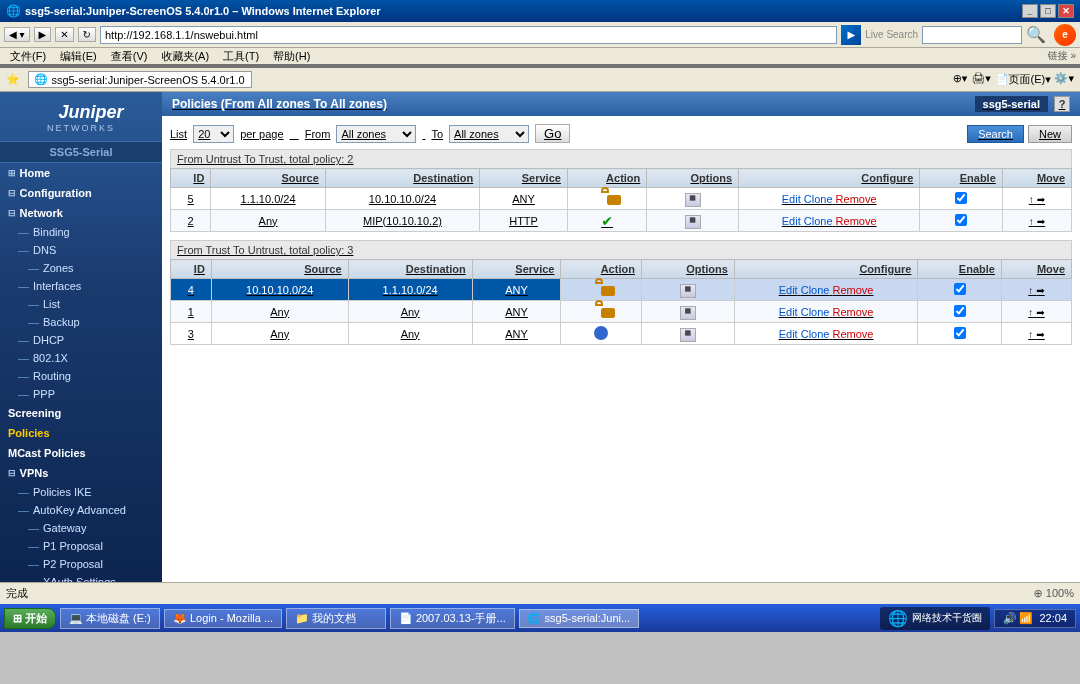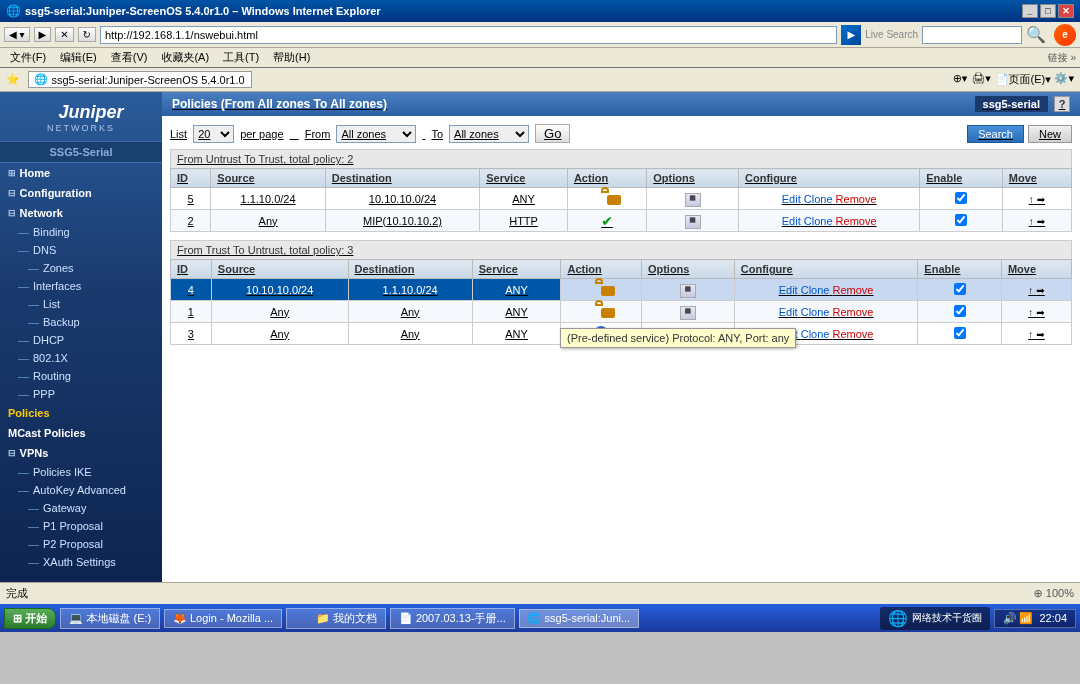--- a/index.html
+++ b/index.html
@@ -59,21 +59,21 @@
       width: 100px;
       height: 18px;
       border: 1px solid #7f9db9;
       font-size: 11px;
       padding: 0 4px;
     }
 
     
     .ie-menubar {
       background: #ece9d8;
-      border-bottom: 1px solid #737373;
+      border-bottom: 4px solid #737373;
       padding: 2px 4px;
       display: flex;
       align-items: center;
       gap: 2px;
       height: 20px;
       font-size: 11px;
     }
     .ie-menu-item {
       padding: 1px 6px;
       cursor: pointer;
@@ -243,21 +243,21 @@
     .policy-table {
       width: 100%;
       border-collapse: collapse;
       border: 1px solid #ccc;
       font-size: 11px;
     }
     .policy-table th {
       background: linear-gradient(to bottom, #e0e8f0, #c8d8e8);
       border: 1px solid #bbb;
       padding: 3px 6px;
-      text-align: left;
+      text-align: right;
       color: #333;
       font-weight: bold;
     }
     .policy-table td {
       border: 1px solid #ccc;
       padding: 2px 6px;
       text-align: center;
       vertical-align: middle;
     }
     .policy-table tr:nth-child(even) td { background: #f5f8fc; }
@@ -321,21 +321,21 @@
       display: flex; align-items: center; gap: 3px;
     }
     .taskbar-item {
       background: rgba(255,255,255,0.2);
       border: 1px solid rgba(255,255,255,0.4);
       color: white;
       padding: 2px 8px;
       font-size: 11px;
       cursor: pointer;
       min-width: 100px;
-      text-align: right;
+      text-align: left;
     }
     .taskbar-spacer { flex: 1; }
     .taskbar-tray {
       background: rgba(0,0,30,0.4);
       border: 1px solid rgba(255,255,255,0.3);
       color: white;
       padding: 2px 8px;
       font-size: 11px;
       display: flex; align-items: center; gap: 6px;
     }
@@ -454,20 +454,23 @@
           <span style="color: rgb(102, 153, 204);">—</span>
           <span>802.1X</span>
         </div>
         <div class="nav-item sub">
           <span style="color: rgb(102, 153, 204);">—</span>
           <span>Routing</span>
         </div>
         <div class="nav-item sub">
           <span style="color: rgb(102, 153, 204);">—</span>
           <span>PPP</span>
+        </div>
+        <div class="nav-item top-level">
+          <span>Screening</span>
         </div>
         <div class="nav-item top-level selected">
           <span>Policies</span>
         </div>
         <div class="nav-item top-level">
           <span>MCast Policies</span>
         </div>
         <div class="nav-item top-level">
           <span class="expand-icon">⊟</span>
           <span>VPNs</span>
@@ -631,21 +634,20 @@
                 <td>ANY</td>
                 <td><span style="display:inline-block;width:14px;height:14px;background:#3366cc;border-radius:50%;"></span></td>
                 <td><span style="display:inline-block;width:16px;height:14px;border:1px solid #aaa;background:linear-gradient(to bottom,#e8e8f8,#c8c8e0);font-size:7px;text-align:center;cursor:pointer;">▦</span></td>
                 <td><a class="edit-link">Edit</a> <a class="clone-link">Clone</a> <a class="remove-link">Remove</a></td>
                 <td><input type="checkbox" class="checkbox" checked="" style=""></td>
                 <td><span style="cursor:pointer;font-size:10px;">↑</span> <span style="cursor:pointer;font-size:10px;">➡</span></td>
               </tr>
             </tbody>
         </table>
 
-        <div class="tooltip-box" style="top: 88px; left: 390px;">(Pre-defined service) Protocol: ANY, Port: any</div>
       </div>
     </div>
   </div>
 </div>
 
 <div class="statusbar">
   <span>完成</span>
   <span style="color:#555;">⊕ 100%</span>
 </div>
 

